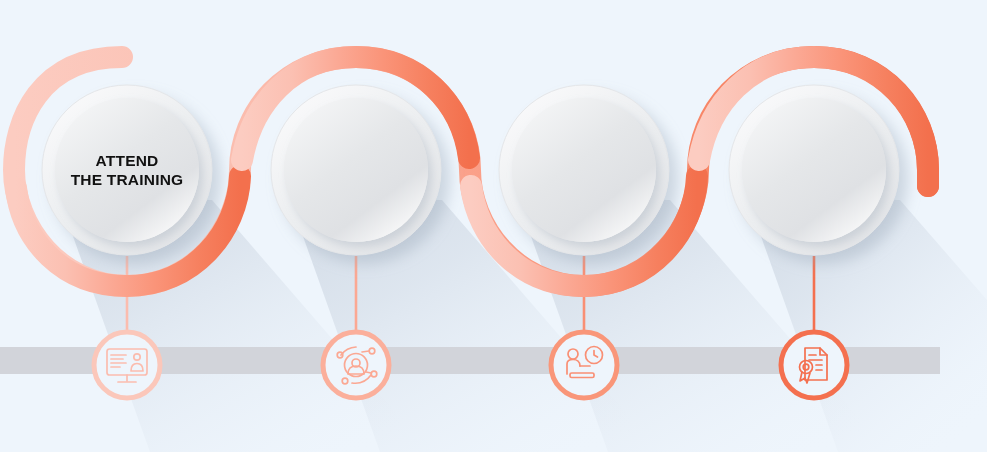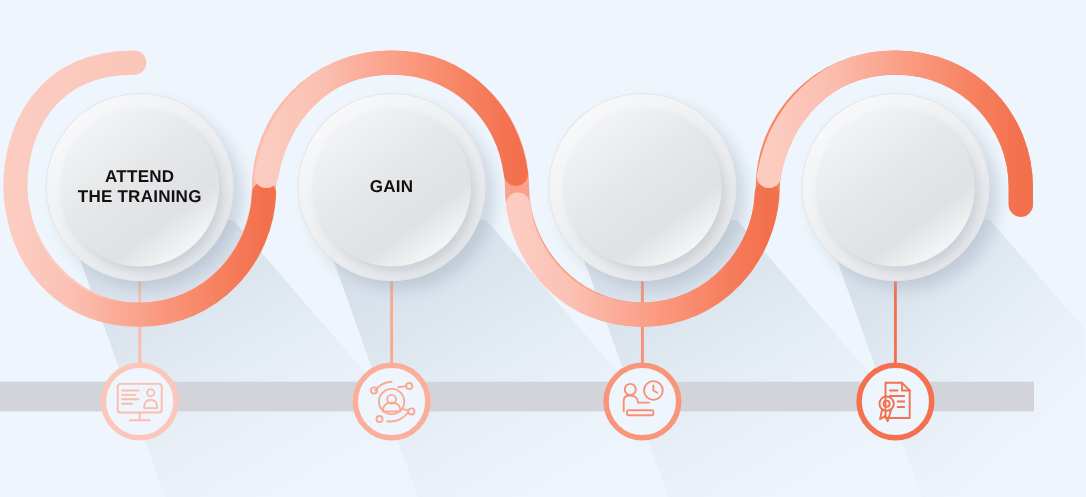--- a/index.html
+++ b/index.html
@@ -206,16 +206,15 @@
         </g>
       </g>
     </g>
   </svg>
 
   <div class="step-label" style="left:127px;top:170px;">
     <span>ATTEND</span>
     <span>THE TRAINING</span>
   </div>
   <div class="step-label" style="left:356px;top:170px;">
-    <span>GAIN</span>
   </div>
 
 </div>
 
 </body></html>

